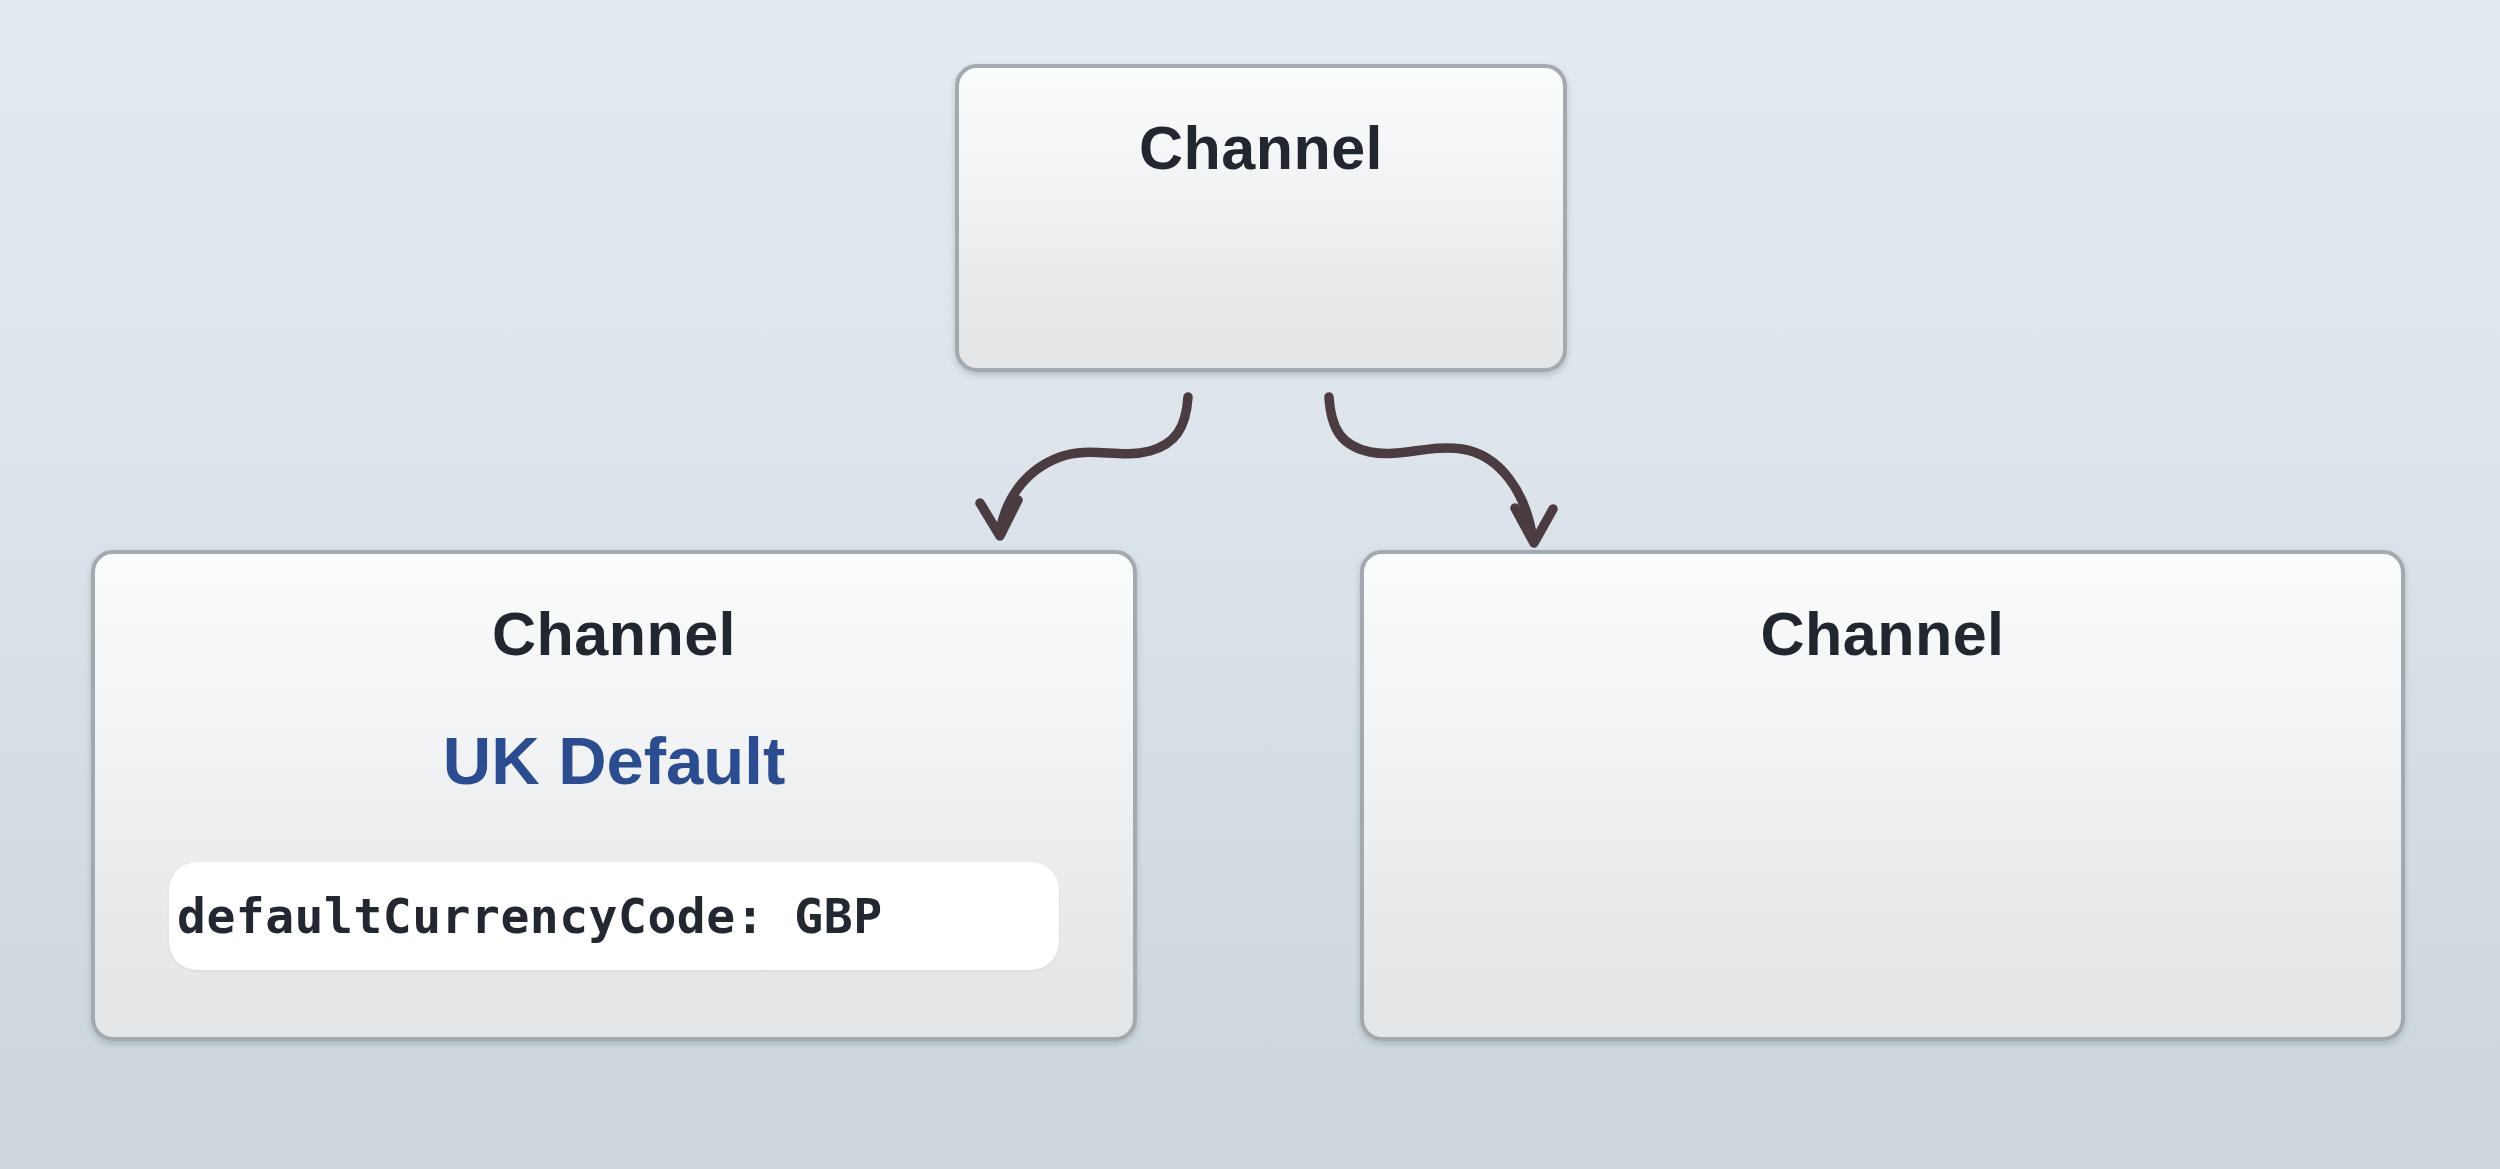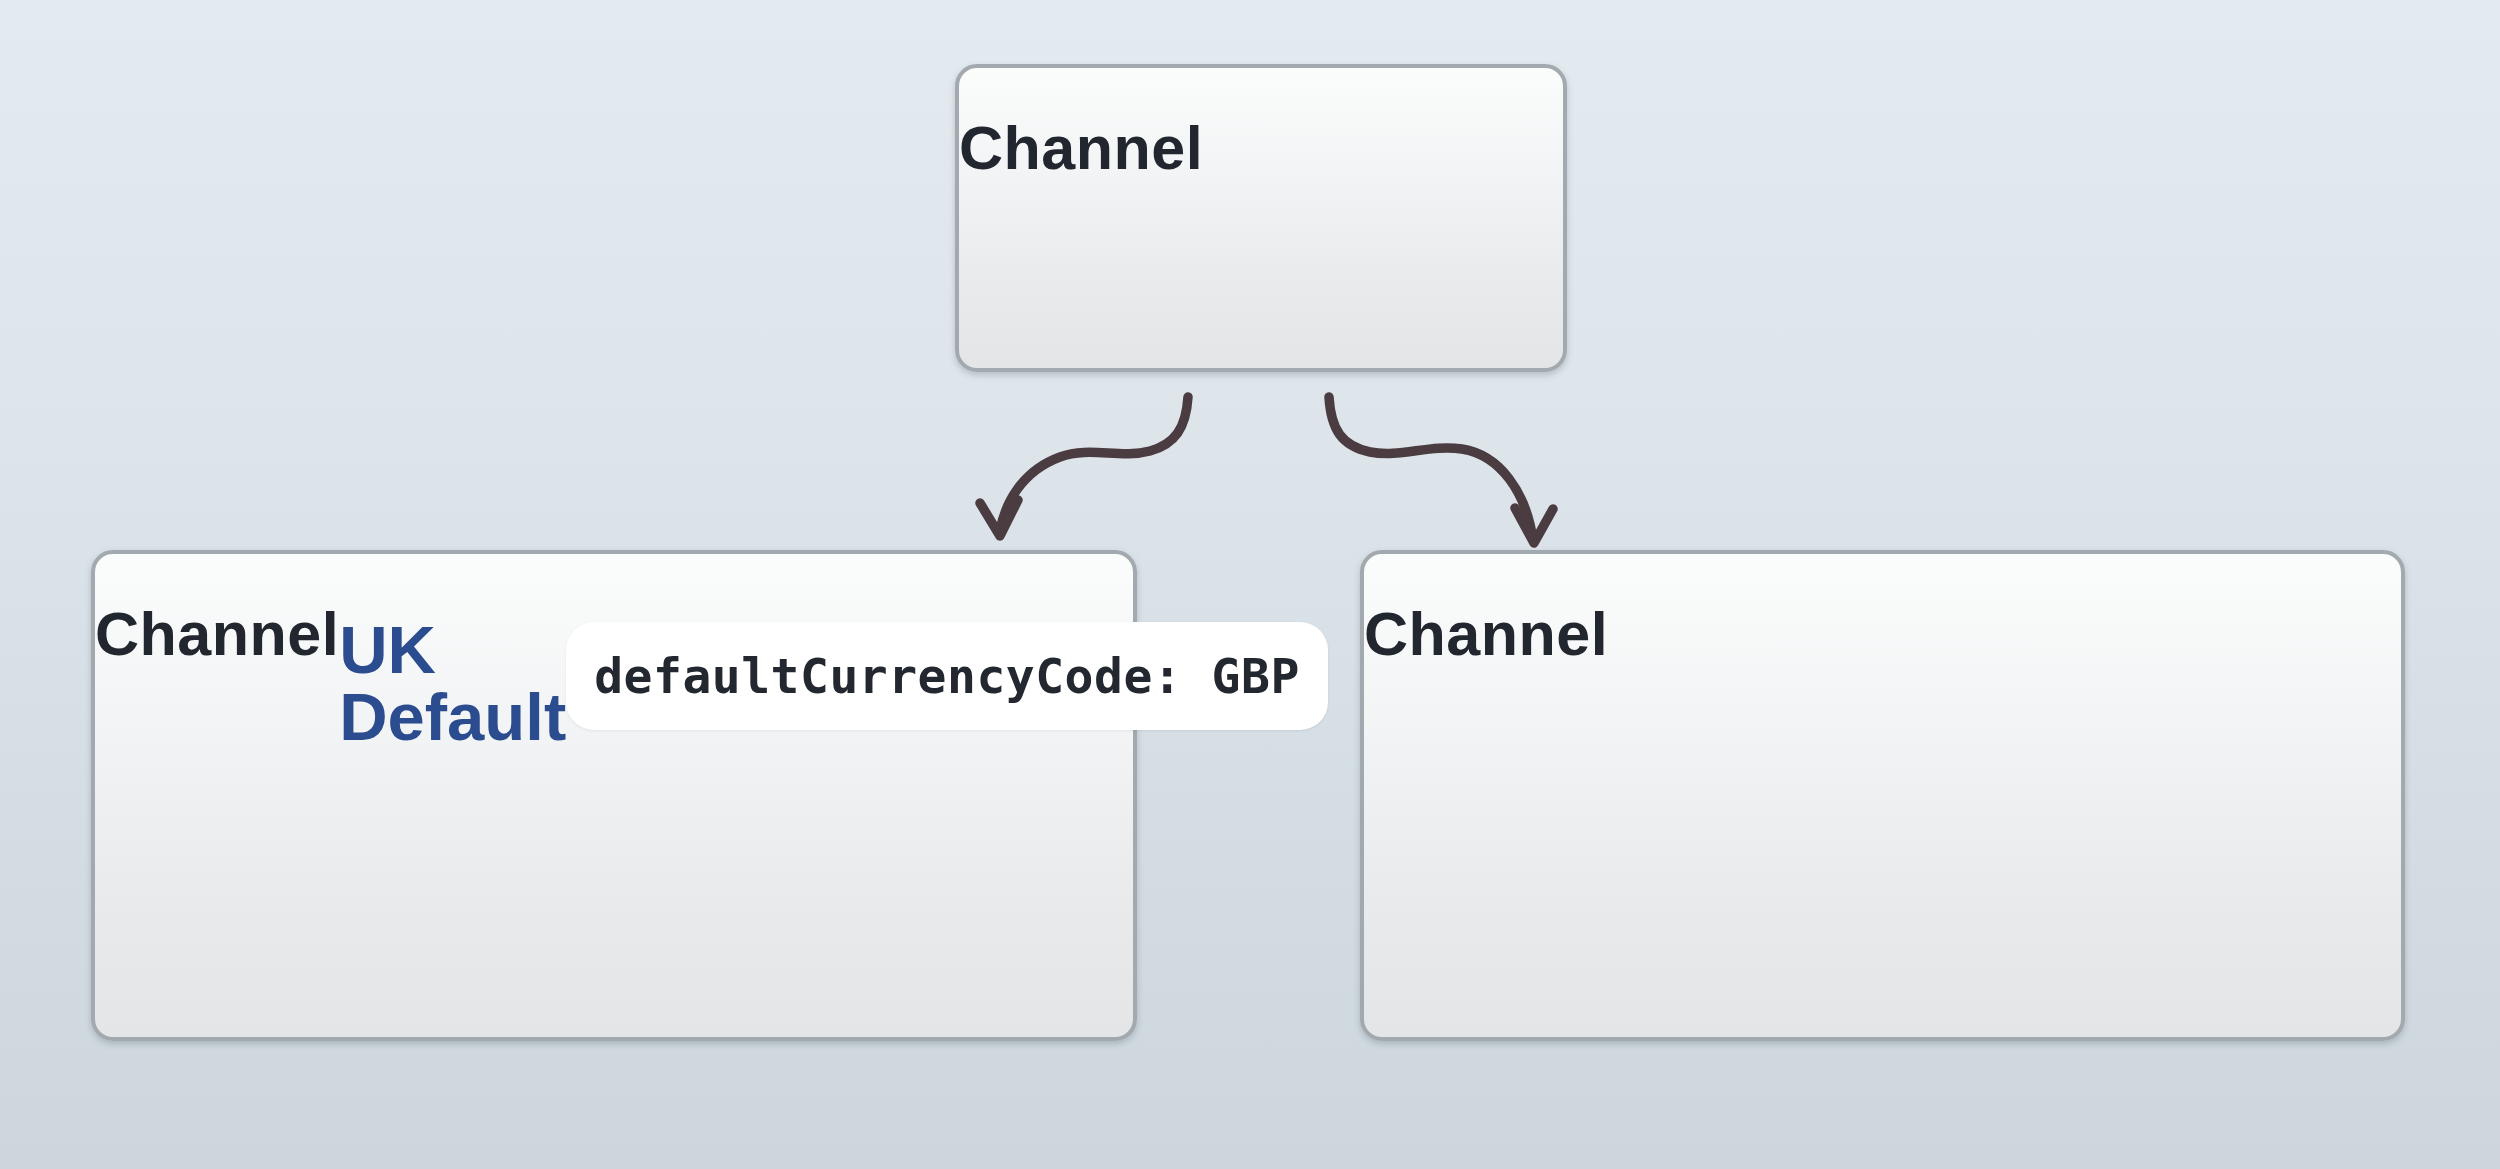--- a/index.html
+++ b/index.html
@@ -17,21 +17,22 @@
   }
 
   .node {
     position: absolute;
     box-sizing: border-box;
     border: 4px solid var(--node-border, #a3aaaf);
     border-radius: 22px;
     background: linear-gradient(180deg, #fbfcfc 0%, #f2f3f4 38%, #e8eaeb 72%, #e3e5e7 100%);
     box-shadow: 0 3px 6px rgba(105,115,125,0.35);
     display: flex;
-    flex-direction: row;
+    flex-direction: column;
+    align-items: center;
   }
   .node-default  { left: 955px;  top: 64px;  width: 612px;  height: 308px; }
   .node-uk       { left: 91px;   top: 550px; width: 1046px; height: 491px; }
   .node-germany  { left: 1360px; top: 550px; width: 1045px; height: 491px; }
 
   .node-heading {
     margin-top: 50px;
     font-size: 61px;
     font-weight: bold;
     line-height: 1;
@@ -48,21 +49,21 @@
 
   .pill {
     margin-top: 68px;
     box-sizing: border-box;
     width: 890px;
     height: 108px;
     background: var(--attribute-pill-bg, #ffffff);
     border-radius: 28px;
     display: flex;
     align-items: center;
-    padding: 0 28px;
+    padding: 0 8px;
     box-shadow: 0 1px 3px rgba(40,50,60,0.08);
   }
   .pill-text {
     font-family: "DejaVu Sans Mono", monospace;
     font-weight: bold;
     font-size: 48px;
     line-height: 1;
     letter-spacing: 0.5px;
     white-space: pre;
     color: var(--attribute-text, #23272f);

